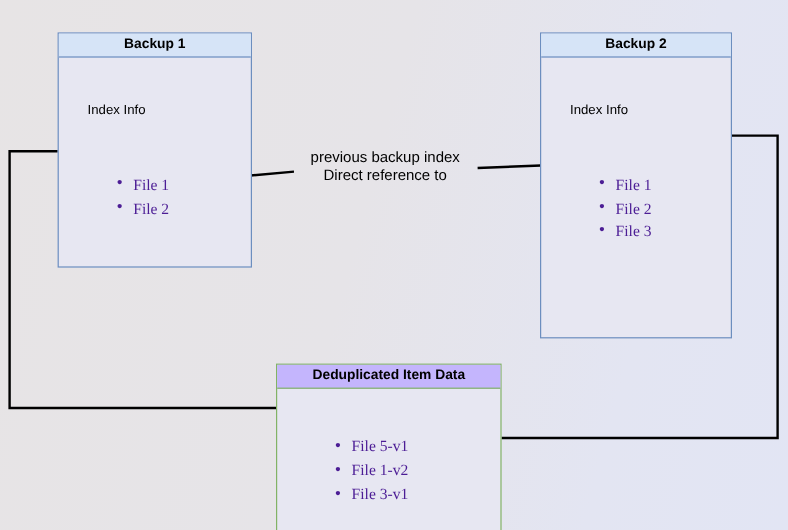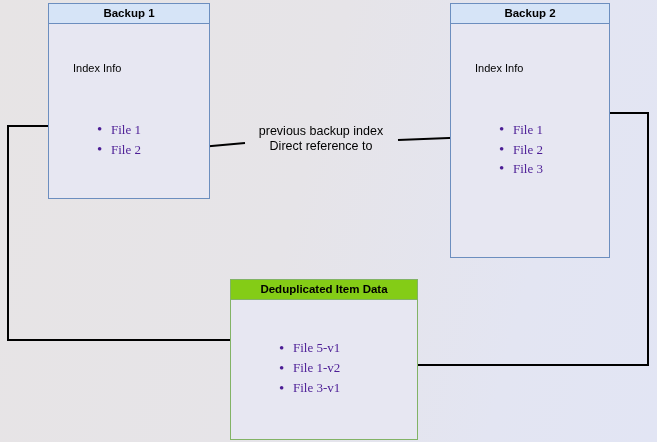--- a/index.html
+++ b/index.html
@@ -25,37 +25,38 @@
     top: 0;
     width: 657px;
     height: 442px;
     pointer-events: none;
   }
   .node-box {
     position: absolute;
     box-sizing: border-box;
     border: 1.5px solid #6c8ebf;
     background: #e7e7f2;
+    margin-top: 24px;
   }
   .node-box.green {
     border-color: #82b366;
   }
   .node-header {
     box-sizing: border-box;
     height: 20px;
     line-height: 19px;
     text-align: center;
     font-size: 11.5px;
     font-weight: bold;
     color: #000;
     background: #d6e4f7;
     border-bottom: 1.5px solid #6c8ebf;
   }
   .node-header.green {
-    background: #84cc16;
+    background: #c4b5fd;
     border-bottom-color: #82b366;
   }
   .node-body {
     position: relative;
     height: calc(100% - 20px);
   }
   .index-label {
     position: absolute;
     font-size: 11px;
     color: #000;

